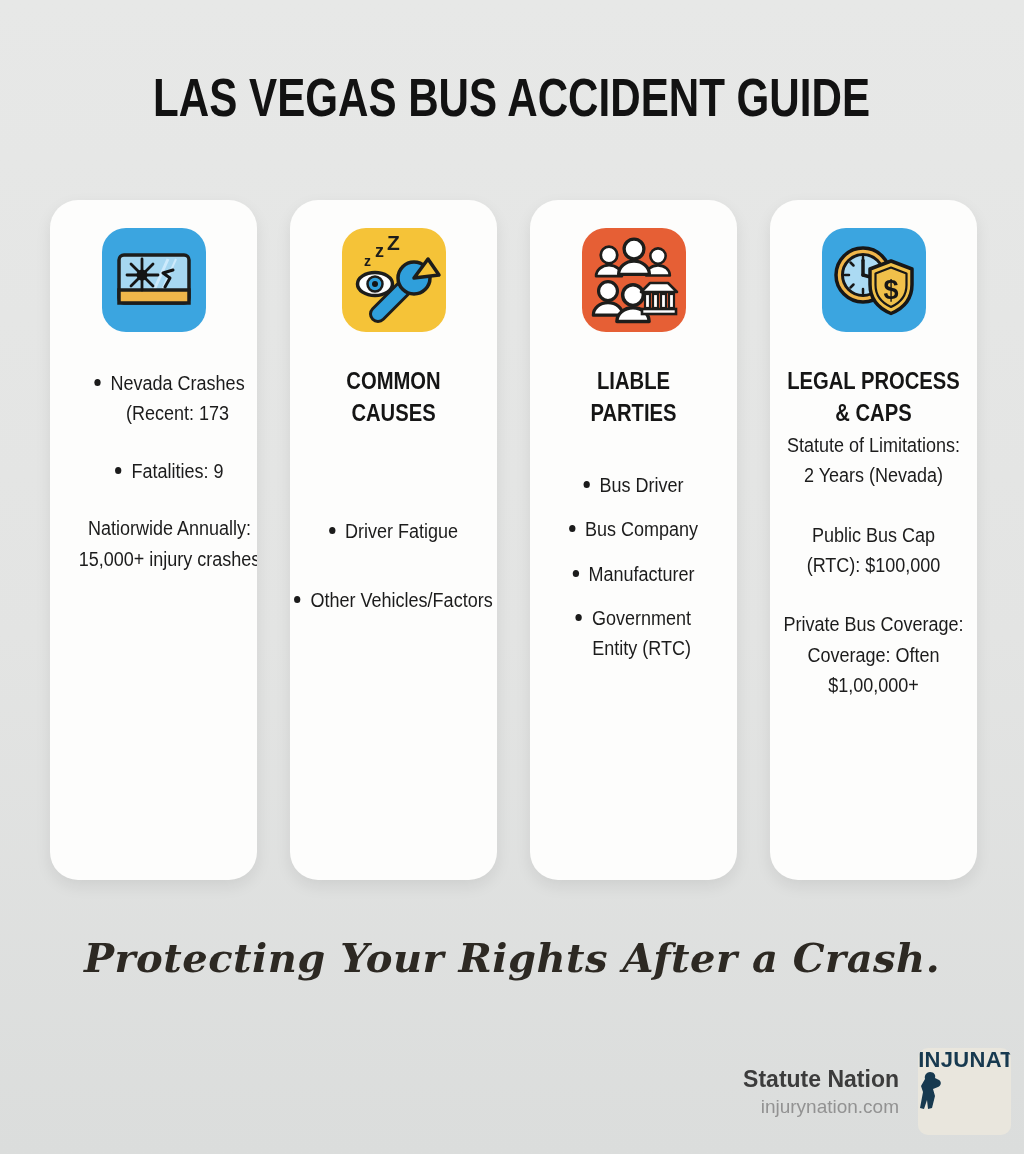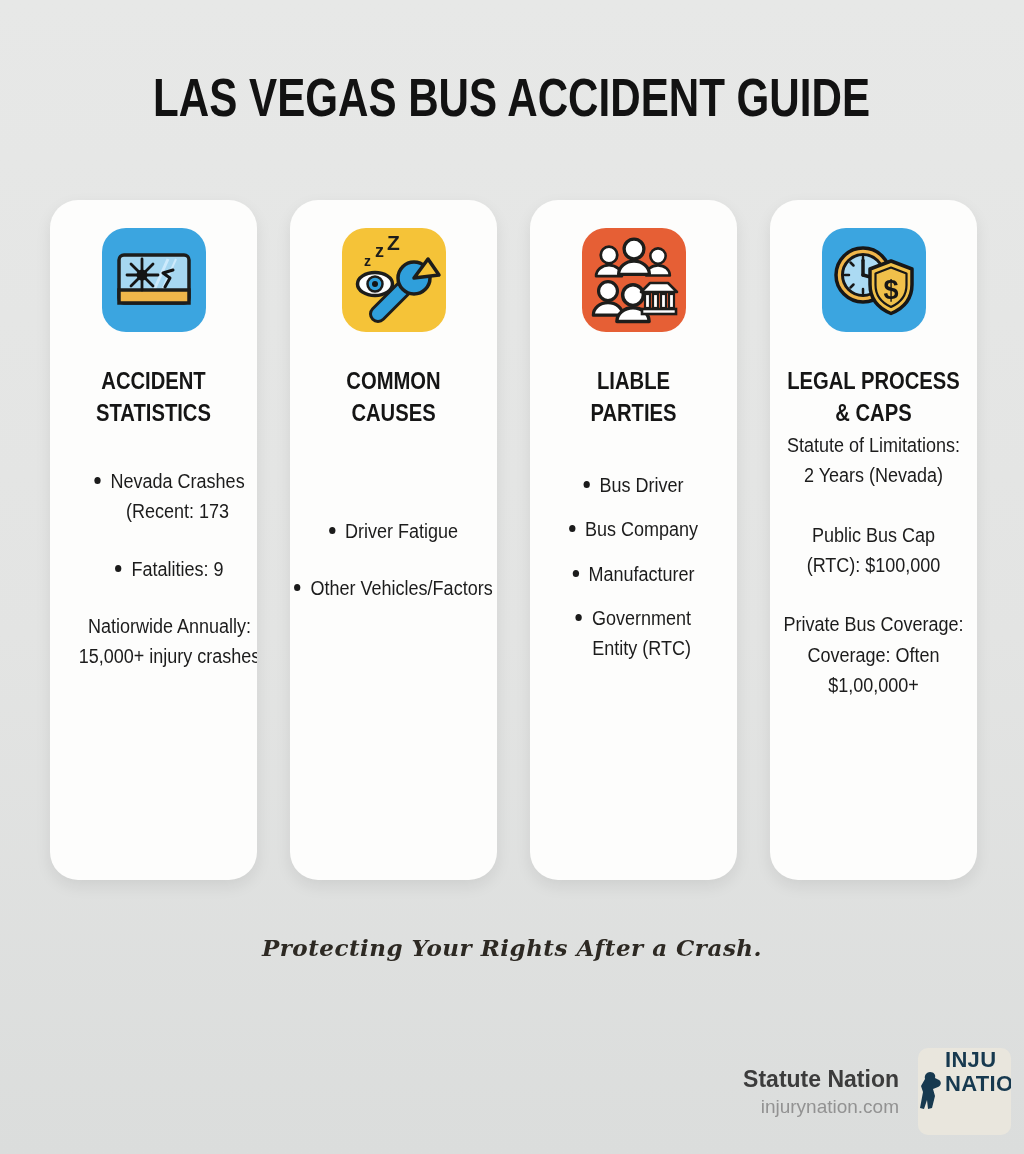--- a/index.html
+++ b/index.html
@@ -25,44 +25,44 @@
     box-shadow:0 6px 16px rgba(0,0,0,0.08); overflow:hidden; flex:none;
     display:flex; flex-direction:column; align-items:center;
   }
   .icon-wrap{margin-top:28px; width:104px; height:104px; flex:none;}
   .card-title{
     margin-top:34px; text-align:center; font-size:23.5px; font-weight:700;
     line-height:1.36; color:#151515; width:100%; white-space:nowrap;
   }
   .card-body{display:flex; flex-direction:column; width:100%;}
   .body-0{margin-top:36px; gap:27px;padding-left:31px;}
-  .body-1{margin-top:86px; gap:27px;}
+  .body-1{margin-top:86px; gap:39px;}
   .body-2{margin-top:40px; gap:14px;}
   .body-3{gap:29px;}
   .item{display:flex; justify-content:center; transform:scaleX(0.9); transform-origin:50% 50%;}
   .dot{width:7px; height:7px; border-radius:50%; background:#1b1b1b; margin:11px 11px 0 0; flex:none;}
   .lines{text-align:center; font-size:20px; line-height:1.52; color:#1c1c1c; white-space:nowrap;}
 
   .tagline{
     position:absolute; top:934px; left:0; width:100%; text-align:center;
     font-family:"DejaVu Serif", serif; font-style:italic; font-weight:700;
-    font-size:23px; color:#2d2923; letter-spacing:0.5px;
+    font-size:40px; color:#2d2923; letter-spacing:0.5px;
   }
 
   .footer{
     position:absolute; top:1048px; right:13px;
     display:flex; align-items:center; gap:19px;
   }
   .footer-text{text-align:right;}
   .brand{font-size:23px; font-weight:700; color:#3c3c3c;}
   .site{font-size:19px; color:#929292; margin-top:3px;}
   .logo-box{
     width:93px; height:87px; background:#e9e6dd; border-radius:10px;
     position:relative; overflow:hidden; flex:none;
-    display:flex; flex-direction:column; justify-content:flex-start;
+    display:flex; justify-content:center;
     padding-left:27px; box-sizing:border-box;
   }
   .logo-line{font-weight:800; font-size:22px; color:#17394f; line-height:1.08; letter-spacing:0.3px; white-space:nowrap;}
   .logo-fig{position:absolute; left:2px; top:22px;}
 </style>
 </head>
 <body>
 
 <div class="page">
 
@@ -82,24 +82,20 @@
           <rect x="17" y="62" width="70" height="13" fill="#f0b64a" stroke="#1d1d1b" stroke-width="3.5"></rect>
           <g stroke="#141414" stroke-width="2.8" stroke-linecap="round">
             <line x1="40" y1="31" x2="40" y2="62"></line>
             <line x1="25" y1="47" x2="56" y2="47"></line>
             <line x1="29" y1="36" x2="51" y2="58"></line>
             <line x1="51" y1="36" x2="29" y2="58"></line>
           </g>
           <circle cx="40" cy="47" r="5.5" fill="#141414"></circle>
           <path d="M71,42 l-10,3 7,5 -5,9" fill="none" stroke="#141414" stroke-width="3" stroke-linejoin="round" stroke-linecap="round"></path>
         </svg>
-      </div>
-      <div class="card-title">
-        <div class="cond85">ACCIDENT</div>
-        <div class="cond85">STATISTICS</div>
       </div>
       <div class="card-body body-0">
         <div class="item">
           <span class="dot"></span>
           <div class="lines">
             <div>Nevada Crashes</div>
             <div>(Recent: 173</div>
           </div>
         </div>
         <div class="item">

